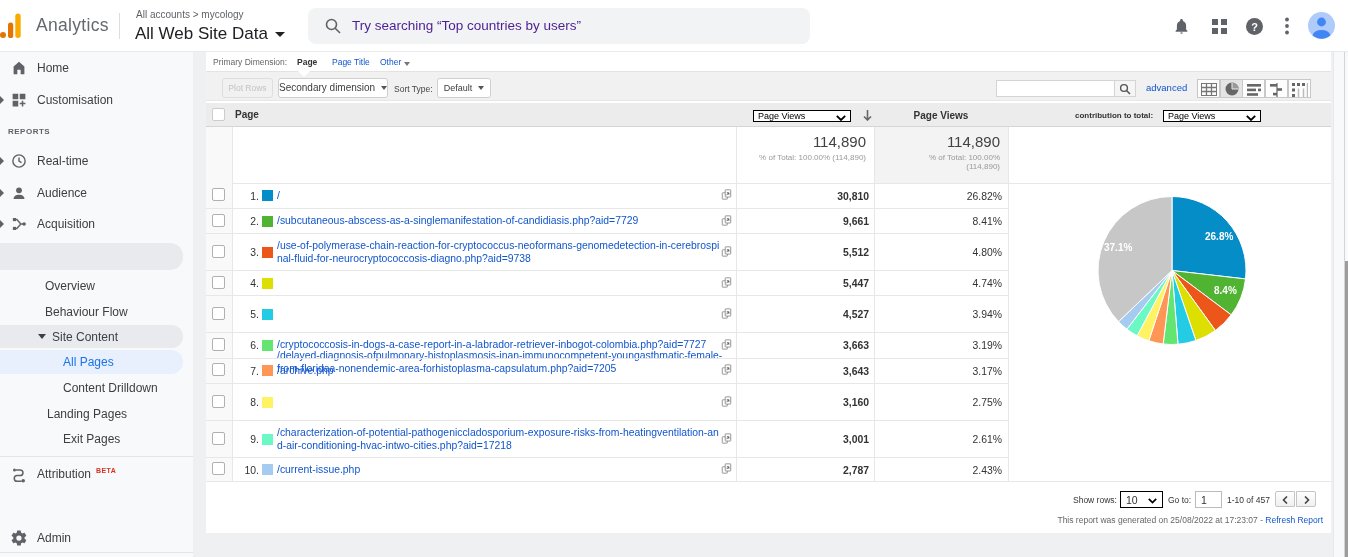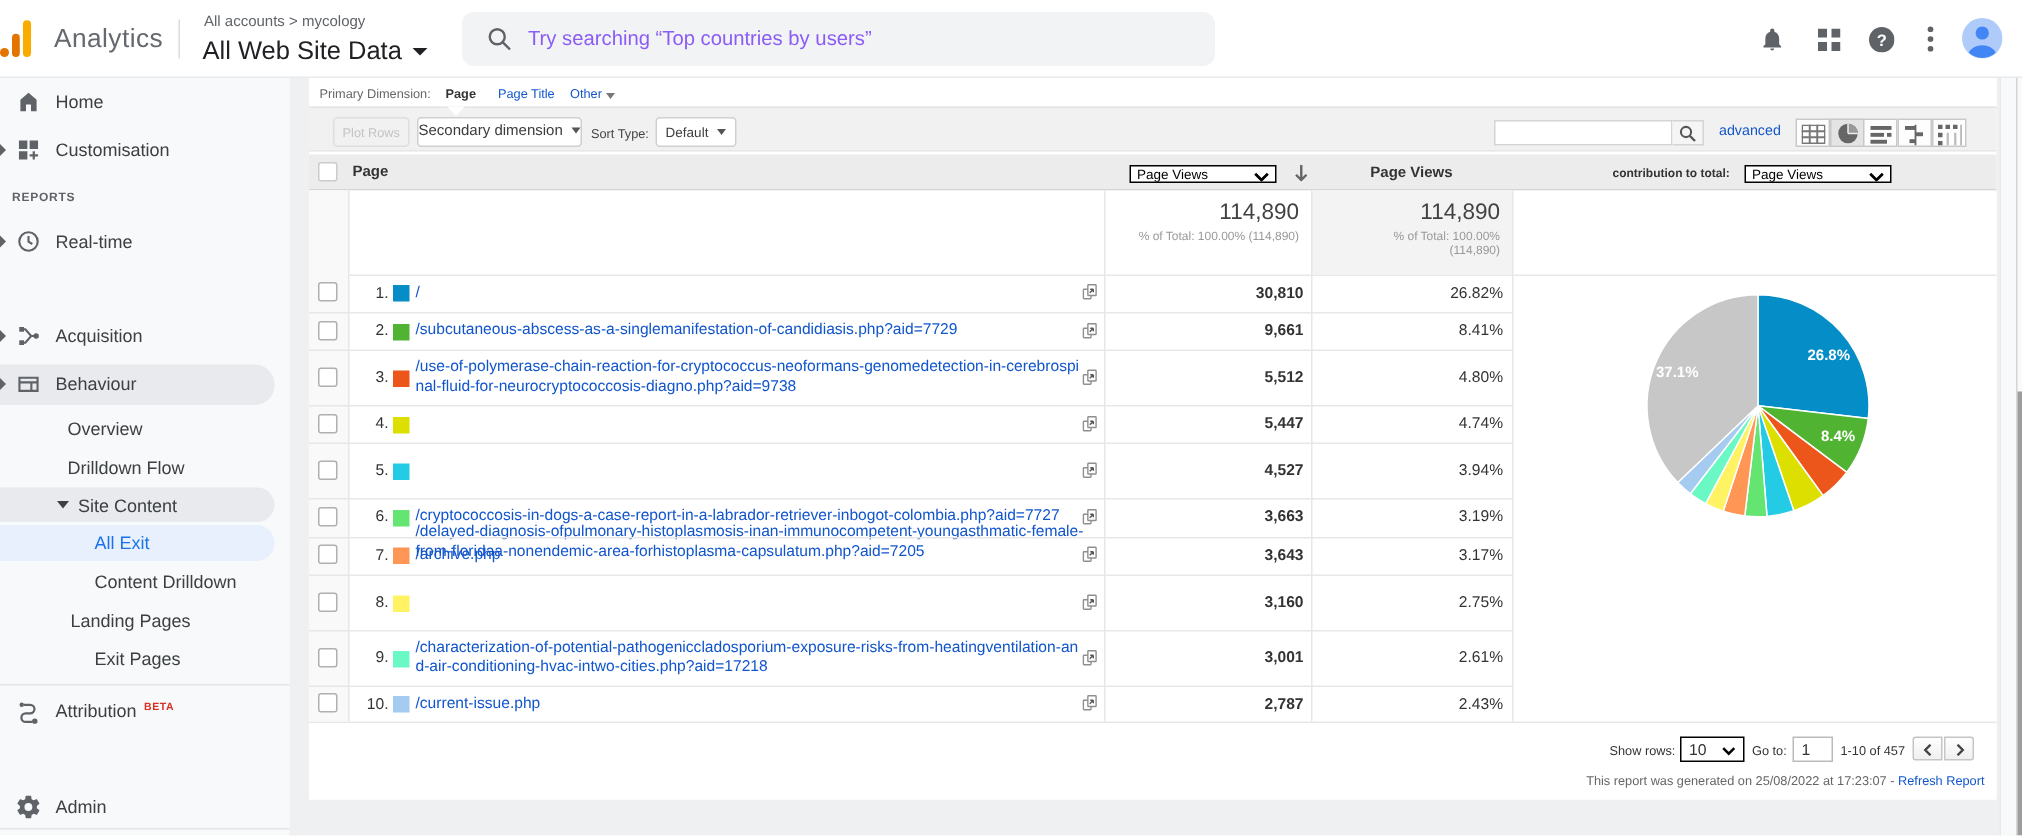--- a/index.html
+++ b/index.html
@@ -7,21 +7,21 @@
 body { font-family:"Liberation Sans", sans-serif; position:relative; background:#fff; }
 
 #topbar { position:absolute; left:0; top:0; width:1348px; height:52px; background:#fff; border-bottom:1px solid #e8eaed; z-index:5; }
 #logo { position:absolute; left:0; top:13px; width:22px; height:25px; }
 #brand { position:absolute; left:36px; top:15px; font-size:17.5px; color:#63696e; letter-spacing:0.3px; }
 #topdiv { position:absolute; left:119px; top:13px; width:1px; height:26px; background:#dadce0; }
 #crumb { position:absolute; left:136px; top:9px; font-size:10px; color:#5f6368; }
 #propname { position:absolute; left:135px; top:24px; font-size:17px; color:#202124; }
 #propname .caret { display:inline-block; width:0; height:0; border-left:5px solid transparent; border-right:5px solid transparent; border-top:5px solid #202124; margin-left:7px; vertical-align:2px; }
 #searchpill { position:absolute; left:308px; top:8px; width:502px; height:36px; background:#f1f3f4; border-radius:8px; }
-#searchpill .ph { position:absolute; left:44px; top:10px; font-size:13.5px; color:#8b5cf6; }
+#searchpill .ph { position:absolute; left:44px; top:10px; font-size:13.5px; color:#4c1d95; }
 .tbicon { position:absolute; top:0; }
 
 #sidebar { position:absolute; left:0; top:52px; width:193px; height:505px; background:#f8f9fa; z-index:4; }
 .navitem { position:absolute; left:0; width:193px; height:26px; }
 .navitem .ic { position:absolute; left:10px; top:50%; margin-top:-9px; width:18px; height:18px; }
 .navitem .lb { position:absolute; left:37px; top:50%; transform:translateY(-50%); font-size:12px; color:#3c4043; white-space:nowrap; }
 .navpill { position:absolute; left:0; width:183px; background:#e9eaee; border-radius:0 13px 13px 0; }
 #reportslbl { position:absolute; left:8px; top:75px; font-size:8px; font-weight:bold; color:#5f6368; letter-spacing:0.5px; }
 .sub2 { font-size:12px; color:#3c4043; position:absolute; white-space:nowrap; }
 .dnarrow { display:inline-block; width:0; height:0; border-left:4px solid transparent; border-right:4px solid transparent; border-top:5px solid #3c4043; vertical-align:2px; }
@@ -146,44 +146,45 @@
     </div>
 <div id="reportslbl">REPORTS</div>
 <div class="navitem" style="top:96px">
       <svg class="ic" viewBox="0 0 24 24">
         <circle cx="12" cy="12" r="8.2" fill="none" stroke="#5f6368" stroke-width="1.9"></circle>
         <path d="M12 7.2v5l3.4 2" fill="none" stroke="#5f6368" stroke-width="1.9"></path>
       </svg>
       <span class="lb">Real-time</span>
       <span style="position:absolute;left:0px;top:50%;margin-top:-4px;width:0;height:0;border-top:4px solid transparent;border-bottom:4px solid transparent;border-left:4.5px solid #5f6368;"></span>
     </div>
+<div class="navitem" style="top:128px">
+      <svg class="ic" viewBox="0 0 24 24">
+        <circle cx="12" cy="8.4" r="3.9" fill="#5f6368"></circle>
+        <path fill="#5f6368" d="M4.8 19.6c0-3.2 3.2-5.3 7.2-5.3s7.2 2.1 7.2 5.3v.4H4.8z"></path>
+      </svg>
+      <span class="lb">Audience</span>
+      <span style="position:absolute;left:0px;top:50%;margin-top:-4px;width:0;height:0;border-top:4px solid transparent;border-bottom:4px solid transparent;border-left:4.5px solid #5f6368;"></span>
+    </div>
 <div class="navitem" style="top:159px">
       <svg class="ic" viewBox="0 0 24 24">
         <path fill="none" stroke="#5f6368" stroke-width="1.9" d="M7 6h2.2l5.2 6 -5.2 6H7M13.5 12h4.5"></path>
         <rect x="3.8" y="4" width="4.2" height="4.2" fill="#5f6368"></rect>
         <rect x="3.8" y="15.8" width="4.2" height="4.2" fill="#5f6368"></rect>
         <circle cx="18.8" cy="12" r="2.4" fill="#5f6368"></circle>
       </svg>
       <span class="lb">Acquisition</span>
       <span style="position:absolute;left:0px;top:50%;margin-top:-4px;width:0;height:0;border-top:4px solid transparent;border-bottom:4px solid transparent;border-left:4.5px solid #5f6368;"></span>
     </div>
 <div class="navpill" style="top:191px;height:27px;"></div>
-<div class="navitem" style="top:191px">
-      <svg class="ic" viewBox="0 0 24 24">
-        <path fill="#5f6368" d="M3 5.5h18v13.5H3zm1.9 1.9v2.2h14.2V7.4zm0 4.1v5.6h8.7v-5.6zm10.6 0v5.6h3.6v-5.6z"></path>
-      </svg>
-      <span class="lb">Behaviour</span>
-      <span style="position:absolute;left:0px;top:50%;margin-top:-4px;width:0;height:0;border-top:4px solid transparent;border-bottom:4px solid transparent;border-left:4.5px solid #5f6368;"></span>
-    </div>
 <div class="sub2" style="left:45px;top:226.5px;">Overview</div>
-<div class="sub2" style="left:45px;top:252.5px;">Drilldown Flow</div>
+<div class="sub2" style="left:45px;top:252.5px;">Behaviour Flow</div>
 <div class="navpill" style="top:272.5px;height:23.5px;"></div>
 <div class="sub2" style="left:38px;top:277.5px;"><span class="dnarrow"></span><span style="margin-left:6px;">Site Content</span></div>
 <div class="navpill" style="top:298px;height:23.5px;background:#e8f0fe;"></div>
-<div class="sub2" style="left:63px;top:303px;color:#1a73e8;">All Exit</div>
+<div class="sub2" style="left:63px;top:303px;color:#1a73e8;">All Pages</div>
 <div class="sub2" style="left:63px;top:328.5px;">Content Drilldown</div>
 <div class="sub2" style="left:47px;top:354.5px;">Landing Pages</div>
 <div class="sub2" style="left:63px;top:380px;">Exit Pages</div>
 <div id="sidediv1"></div>
 <div class="navitem" style="top:408.5px">
       <svg class="ic" viewBox="0 0 24 24">
         <path fill="none" stroke="#5f6368" stroke-width="2" d="M8 6.5h5.5a3.8 3.8 0 0 1 0 7.6H9.5a3.8 3.8 0 0 0 0 7.6h6"></path>
         <circle cx="6" cy="6.5" r="2" fill="#5f6368"></circle>
         <circle cx="17.6" cy="21" r="2.4" fill="#5f6368"></circle>
       </svg>

